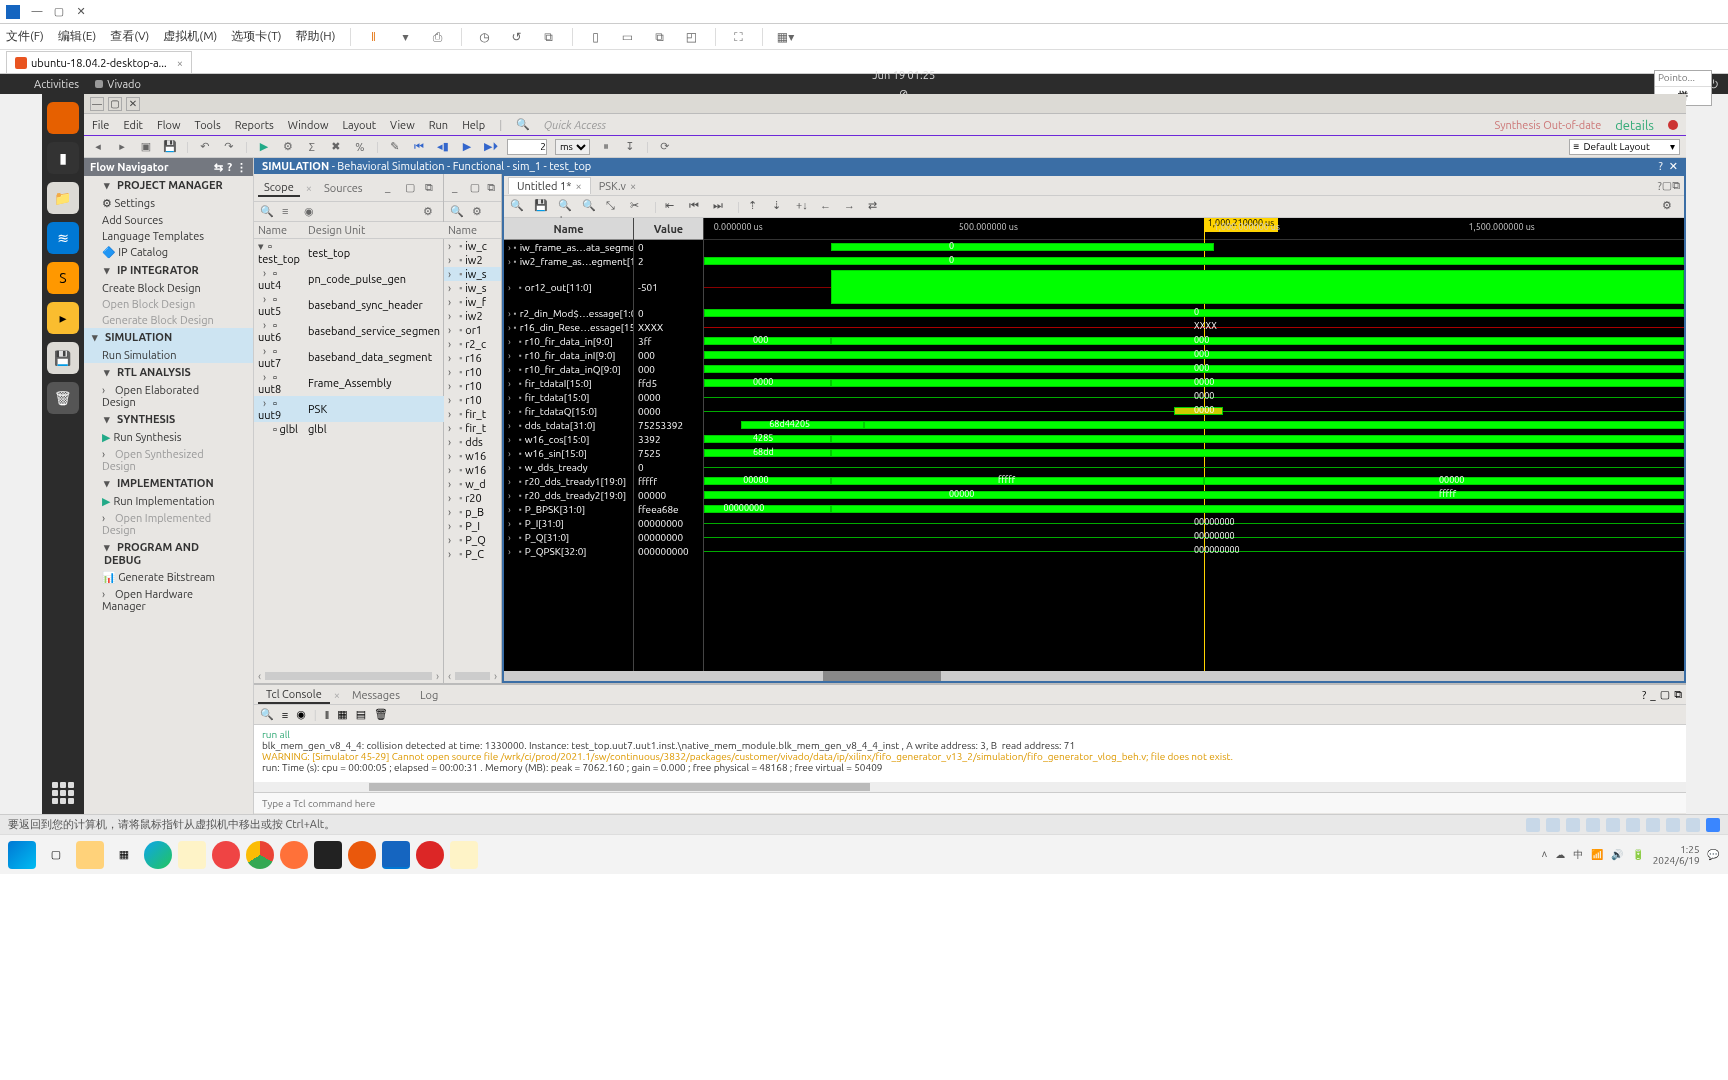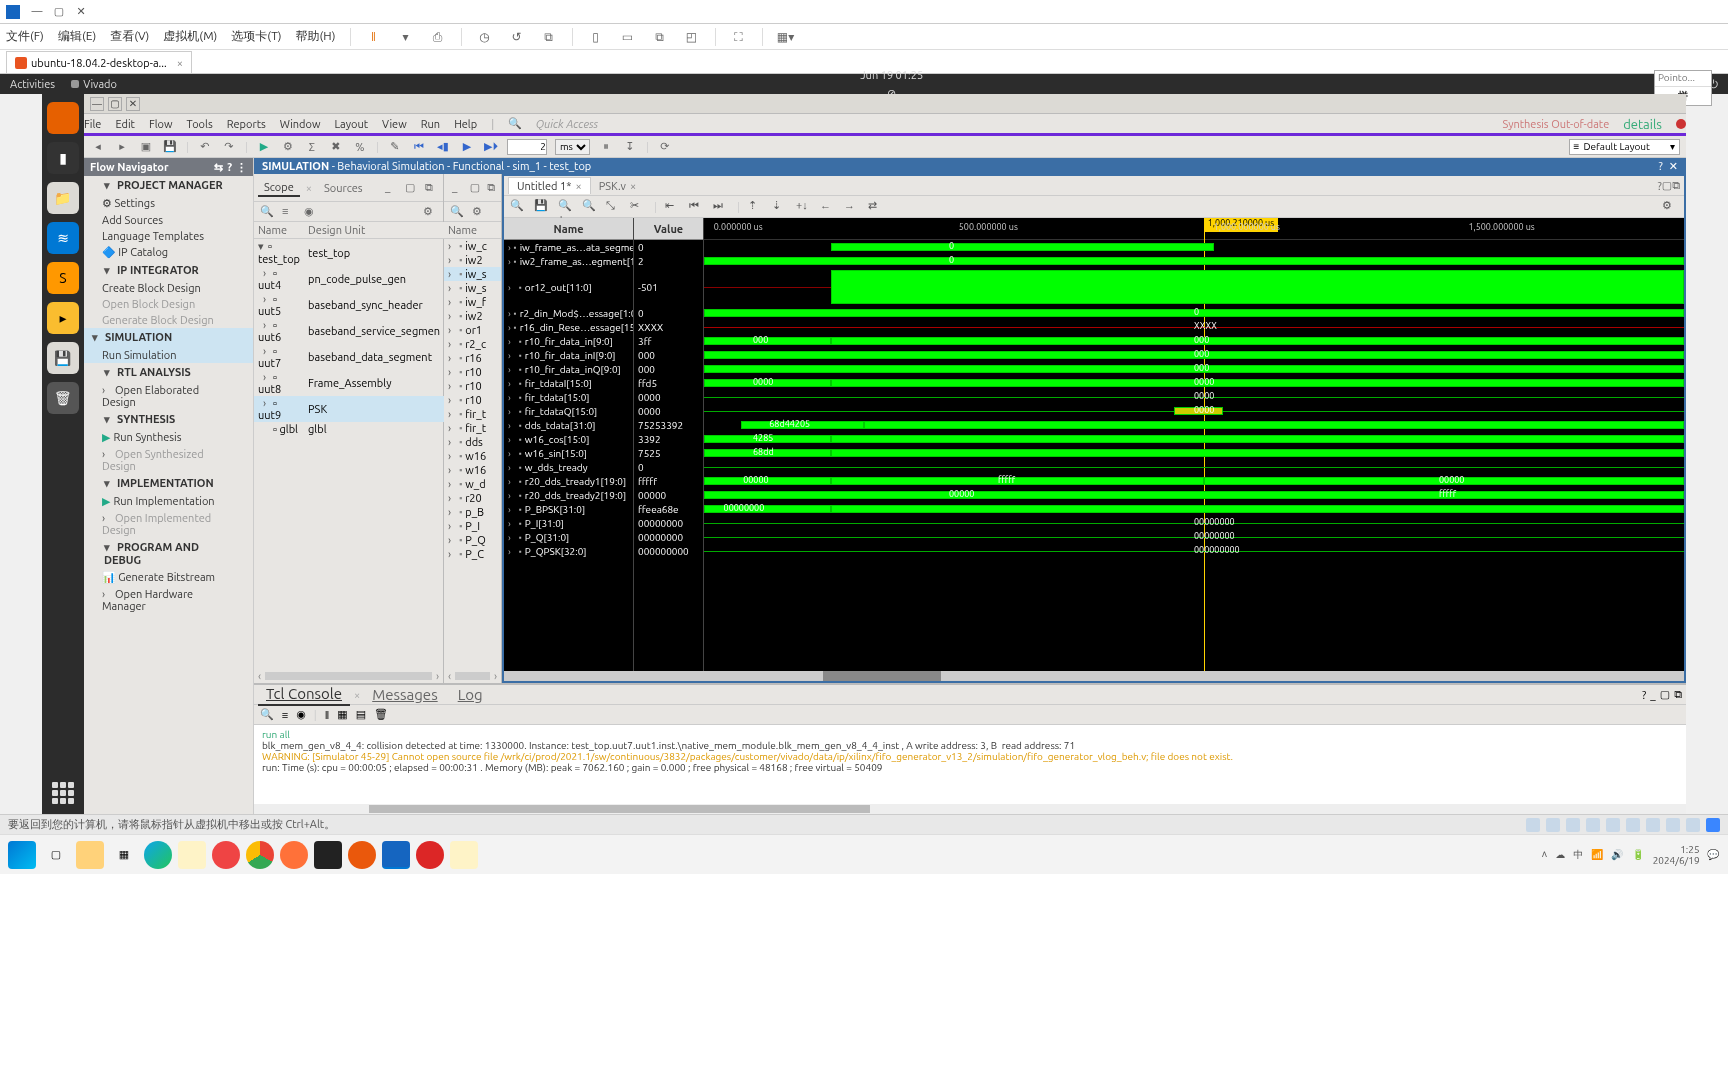--- a/index.html
+++ b/index.html
@@ -17,37 +17,37 @@
 .vmware-menubar .icon { width: 18px; height: 18px; display:inline-flex; align-items:center; justify-content:center; color:#666; }
 .vmware-menubar .icon.orange { color: #e67e22; }
 
 .vm-tabbar { height: 24px; background: #fff; border-bottom: 1px solid #ccc; padding-left: 6px; display: flex; align-items: flex-end; }
 .vm-tab { height: 22px; border: 1px solid #ccc; border-bottom: none; padding: 2px 8px; font-size: 11px; display: flex; align-items: center; gap: 4px; background: #fff; }
 .vm-tab .ub-icon { width: 12px; height: 12px; background: #e95420; border-radius: 2px; }
 .vm-tab .close { color: #888; margin-left: 6px; }
 
 
 .ubuntu-topbar { height: 20px; background: #2c2c2c; color: #ddd; display: flex; align-items: center; padding: 0 10px; font-size: 11px; }
-.ubuntu-topbar .left { display: flex; gap: 16px; }
+.ubuntu-topbar .left { display: flex; gap: 16px; margin-left: 24px; }
 .ubuntu-topbar .center { flex: 1; text-align: center; display:flex; justify-content:center; align-items:center; gap:6px; }
 .ubuntu-topbar .right { display: flex; gap: 10px; align-items:center; }
 .ubuntu-topbar .vivado-app { display:flex; align-items:center; gap:4px; }
 .ubuntu-topbar .vivado-app .dot { width:8px; height:8px; background:#999; border-radius:2px; }
 .ime-box { position:absolute; top:70px; right:16px; width:58px; height:36px; background:#fff; border:1px solid #aaa; font-size:10px; color:#777; display:flex; flex-direction:column; }
 .ime-box div:first-child { border-bottom:1px solid #ddd; height:16px; padding:1px 3px; }
 .ime-box div:last-child { flex:1; display:flex; align-items:center; justify-content:center; font-weight:bold; color:#333; }
 
 
 .vivado-shell { position:absolute; left:84px; top:94px; right:42px; bottom:266px; background:#ececec; display:flex; flex-direction:column; }
 .vivado-titlebar { height: 20px; background: #dcdad5; border-bottom:1px solid #bbb; display: flex; align-items: center; padding: 0 6px; }
 .vivado-titlebar .title { flex: 1; text-align: center; font-size: 11px; font-weight: bold; color: #333; }
 .vivado-titlebar .winbtns { display:flex; gap:4px; }
 .vivado-titlebar .winbtns span { width:14px; height:14px; display:inline-flex; align-items:center; justify-content:center; font-size:10px; color:#444; border:1px solid #aaa; }
 
-.vivado-menubar { height: 22px; background: #e8e6e3; border-bottom: 3px solid #6d28d9; display: flex; align-items: center; padding: 0 0; gap: 14px; font-size: 11px; color: #333; }
+.vivado-menubar { height: 22px; background: #e8e6e3; border-bottom: 1px solid #6d28d9; display: flex; align-items: center; padding: 0 8px; gap: 14px; font-size: 11px; color: #333; }
 .vivado-menubar .spacer { flex: 1; }
 .vivado-menubar .quick { color: #999; font-style: italic; font-size:11px; }
 .vivado-menubar .synth { color: #c77; font-size: 11px; }
 .vivado-menubar .details { color: #3a7; font-size:13px; }
 .vivado-menubar .errdot { width:10px; height:10px; background:#c33; border-radius:50%; }
 
 .vivado-toolbar { height: 22px; background: #e8e6e3; border-bottom: 1px solid #ccc; display: flex; align-items: center; padding: 0 6px; gap: 8px; }
 .vivado-toolbar .tbtn { width:16px; height:16px; color:#666; display:inline-flex; align-items:center; justify-content:center; }
 .vivado-toolbar .tbtn.green { color:#2a8; }
 .vivado-toolbar .tbtn.blue { color:#36c; }
@@ -127,21 +127,21 @@
 .wv .bar.thin { top:3px; bottom:3px; }
 .wv .label { position:absolute; top:1px; color:#fff; font-size:9px; }
 .wv .line { position:absolute; top:50%; left:0; right:0; border-top:1px solid #0a0; }
 .wave-cursor { position:absolute; top:0; bottom:0; width:1px; background:#ffd400; }
 .wave-hscroll { height:10px; background:#ccc; display:flex; }
 .wave-hscroll .thumb { background:#888; }
 
 
 .console-panel { height: 130px; border-top:1px solid #bbb; display:flex; flex-direction:column; background:#e8e6e3; }
 .console-panel .tabs { height: 20px; display:flex; align-items:center; padding:0 4px; border-bottom:1px solid #ccc; gap:4px; }
-.console-panel .tabs .tab { padding:2px 8px; font-size:15px; color:#666;text-decoration:underline; }
+.console-panel .tabs .tab { padding:2px 8px; font-size:11px; color:#666; }
 .console-panel .tabs .tab.active { border-bottom:2px solid #333; color:#333; }
 .console-panel .tabs .sp { flex:1; }
 .console-panel .mini-tb { height:20px; display:flex; align-items:center; gap:8px; padding:0 6px; border-bottom:1px solid #ccc; }
 .console-body { flex:1; background:#fff; padding:4px 8px; font-family:monospace; font-size:10px; overflow:hidden; white-space:pre; color:#333; }
 .console-body .cmd { color:#3a7; }
 .console-body .warn { color:#d90; }
 .console-input { height:22px; border-top:1px solid #ccc; }
 .console-input input { width:100%; height:20px; border:none; background:#f8f8f8; padding:0 8px; font-size:10px; color:#888; }
 
 .vivado-status { height: 16px; background:#e8e6e3; border-top:1px solid #ccc; display:flex; align-items:center; padding:0 8px; font-size:10px; color:#666; }
@@ -704,20 +704,21 @@
         </div>
         <div class="console-body"><span class="cmd">run all</span>
 <span>blk_mem_gen_v8_4_4: collision detected at time: 1330000. Instance: test_top.uut7.uut1.inst.\native_mem_module.blk_mem_gen_v8_4_4_inst , A write address: 3, B  read address: 71</span>
 <span class="warn">WARNING: [Simulator 45-29] Cannot open source file /wrk/ci/prod/2021.1/sw/continuous/3832/packages/customer/vivado/data/ip/xilinx/fifo_generator_v13_2/simulation/fifo_generator_vlog_beh.v; file does not exist.</span>
 <span>run: Time (s): cpu = 00:00:05 ; elapsed = 00:00:31 . Memory (MB): peak = 7062.160 ; gain = 0.000 ; free physical = 48168 ; free virtual = 50409</span>
 </div>
         <div style="height:10px;background:#eee;display:flex;">
             <div style="width:8%"></div>
             <div style="width:35%;height:8px;background:#bbb;margin-top:1px;"></div>
           </div>
+        <div class="console-input"><input placeholder="Type a Tcl command here" style=""></div>
       </div>
     </div>
   </div>
 </div>
 
 <div class="host-msg">
   <span>要返回到您的计算机，请将鼠标指针从虚拟机中移出或按 Ctrl+Alt。</span>
   <span class="sp"></span>
   <span class="ic"></span>
   <span class="ic"></span>

